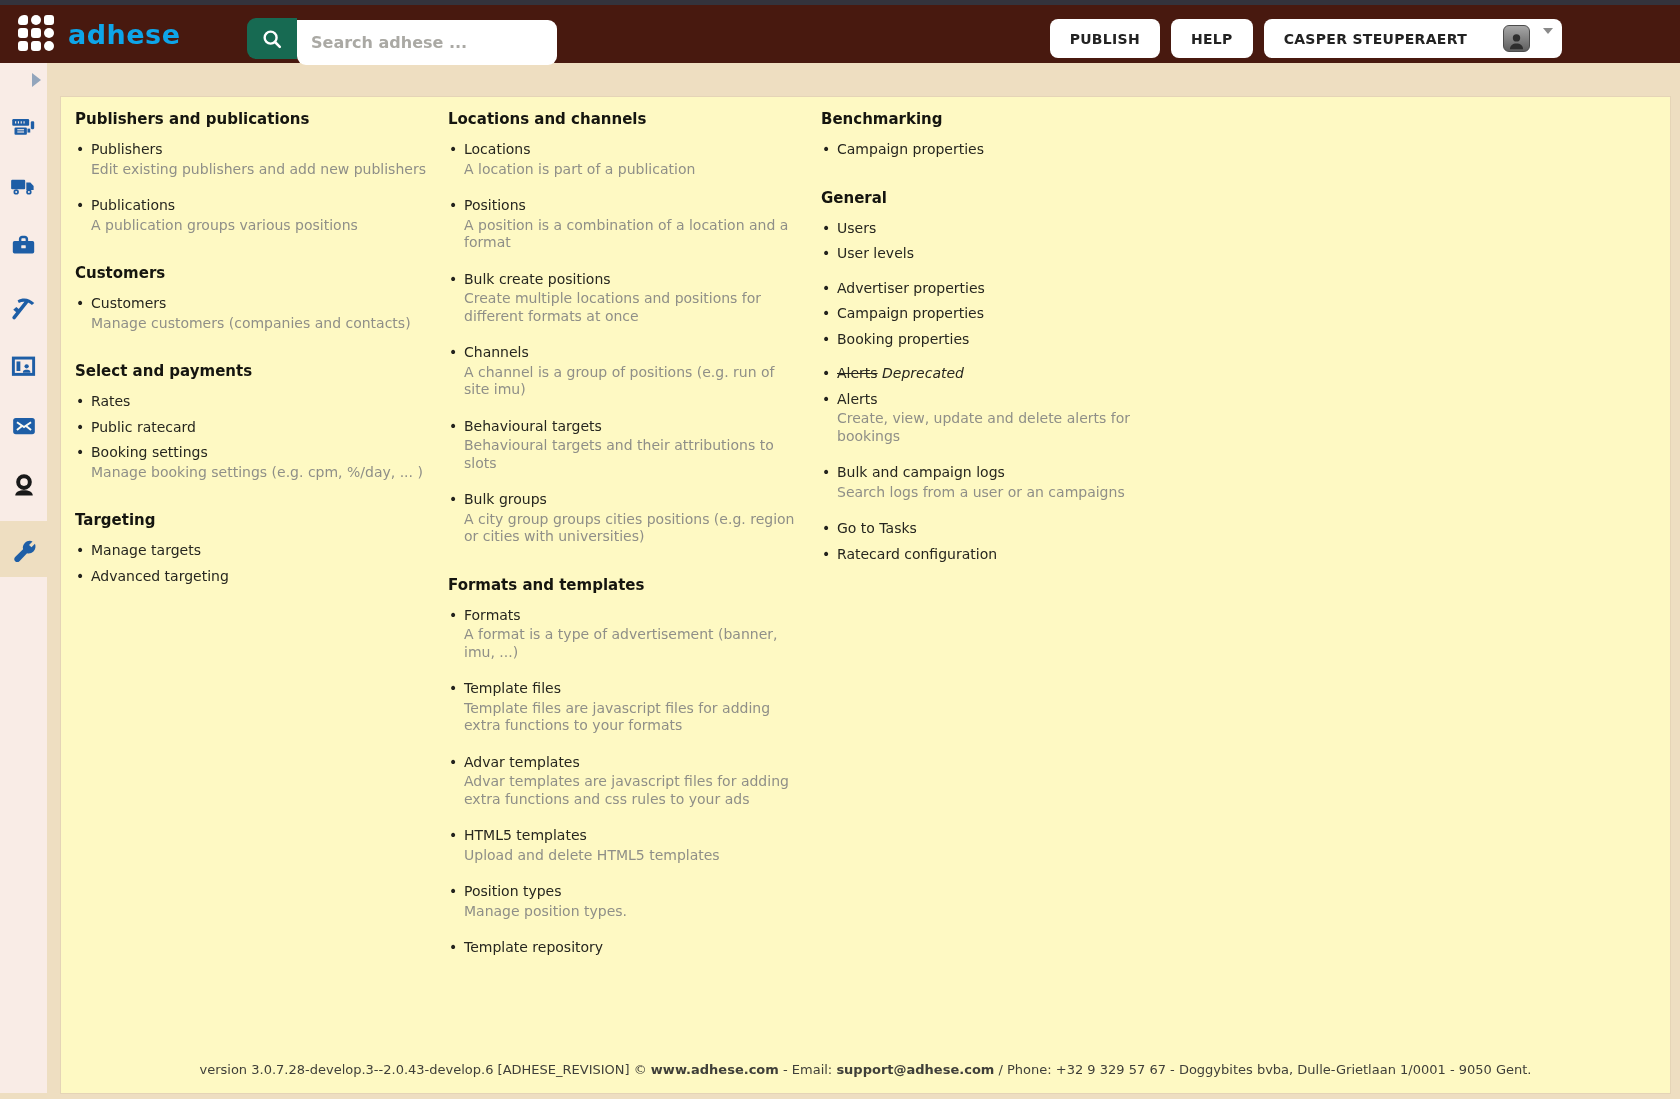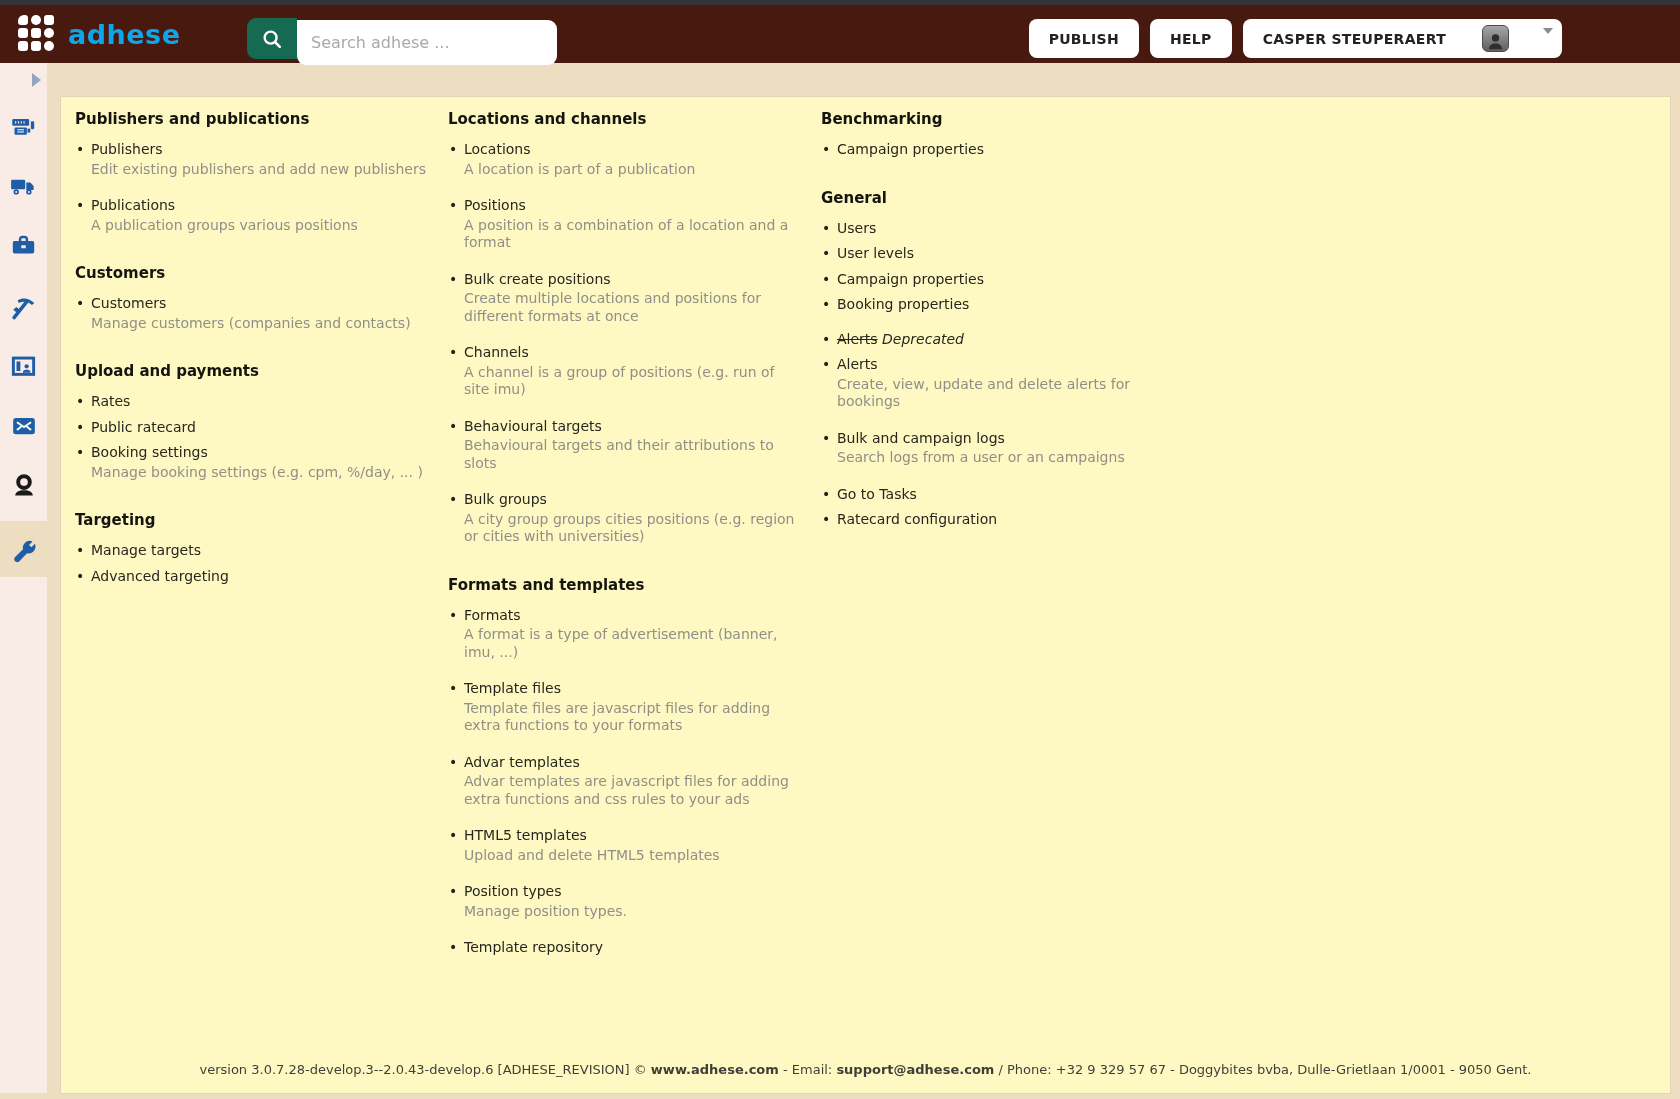--- a/index.html
+++ b/index.html
@@ -24,32 +24,32 @@
   .logo-text { color:#0ea5e9; font-size:27px; font-weight:600; letter-spacing:0.5px; }
 
   .search-wrap { position:absolute; left:247px; top:13px; display:flex; }
   .search-btn {
     width:50px; height:41px; background:#176a52; border:none; cursor:pointer;
     border-radius:9px 0 0 9px; display:flex; align-items:center; justify-content:center;
   }
   .search-input {
     width:260px; height:45px; margin-top:2px; border:none; outline:none;
     border-radius:0 9px 9px 9px; padding:0 14px; font-size:16px; color:#0369a1;
-    font-family:"DejaVu Sans","Liberation Sans",sans-serif; background:#fff;
+    font-family:"DejaVu Sans","Liberation Sans",sans-serif; background:#fff;font-weight:bold;
   }
   .search-input::placeholder { color:#aaa9a4; }
 
   .hdr-buttons { position:absolute; right:118px; top:14px; display:flex; gap:11px; }
   .hdr-btn {
     background:#fff; border:none; border-radius:8px; height:39px; padding:0 20px;
     font-family:"DejaVu Sans","Liberation Sans",sans-serif;
     font-size:14px; font-weight:700; color:#222; letter-spacing:0.3px; cursor:pointer;
     display:flex; align-items:center; gap:10px;
   }
-  .user-btn { position:relative; padding-right:53px;gap:36px; }
+  .user-btn { position:relative; padding-right:32px;gap:36px; }
   .avatar {
     width:27px; height:27px; border-radius:6px;
     background:linear-gradient(#a7a7a7,#5f5f5f);
     border:1px solid #4c4c4c;
     display:flex; align-items:flex-end; justify-content:center; overflow:hidden;
   }
   .caret-down {
     position:absolute; right:9px; top:9px; width:0; height:0;
     border-left:5px solid transparent; border-right:5px solid transparent;
     border-top:6px solid #8a8a8a;
@@ -247,21 +247,21 @@
       <div class="col">
         <div class="section-title">Publishers and publications</div>
         <ul class="items">
           <li class="item has-desc"><span class="label">Publishers</span><div class="desc">Edit existing publishers and add new publishers</div></li>
           <li class="item has-desc"><span class="label">Publications</span><div class="desc">A publication groups various positions</div></li>
         </ul>
         <div class="section-title">Customers</div>
         <ul class="items">
           <li class="item has-desc"><span class="label">Customers</span><div class="desc">Manage customers (companies and contacts)</div></li>
         </ul>
-        <div class="section-title">Upload and payments</div>
+        <div class="section-title">Select and payments</div>
         <ul class="items">
           <li class="item"><span class="label">Rates</span></li>
           <li class="item"><span class="label">Public ratecard</span></li>
           <li class="item has-desc"><span class="label">Booking settings</span><div class="desc">Manage booking settings (e.g. cpm, %/day, ... )</div></li>
         </ul>
         <div class="section-title">Targeting</div>
         <ul class="items">
           <li class="item"><span class="label">Manage targets</span></li>
           <li class="item"><span class="label">Advanced targeting</span></li>
         </ul>
@@ -288,20 +288,21 @@
       </div>
       <div class="col">
         <div class="section-title">Benchmarking</div>
         <ul class="items">
           <li class="item"><span class="label">Campaign properties</span></li>
         </ul>
         <div class="section-title">General</div>
         <ul class="items">
           <li class="item"><span class="label">Users</span></li>
           <li class="item"><span class="label">User levels</span></li>
+          <li class="item spacer"><span class="label">Advertiser properties</span></li>
           <li class="item"><span class="label">Campaign properties</span></li>
           <li class="item"><span class="label">Booking properties</span></li>
           <li class="item spacer"><span class="label strike">Alerts</span> <span class="suffix">Deprecated</span></li>
           <li class="item has-desc"><span class="label">Alerts</span><div class="desc">Create, view, update and delete alerts for bookings</div></li>
           <li class="item has-desc"><span class="label">Bulk and campaign logs</span><div class="desc">Search logs from a user or an campaigns</div></li>
           <li class="item"><span class="label">Go to Tasks</span></li>
           <li class="item"><span class="label">Ratecard configuration</span></li>
         </ul>
       </div>
     </div>

